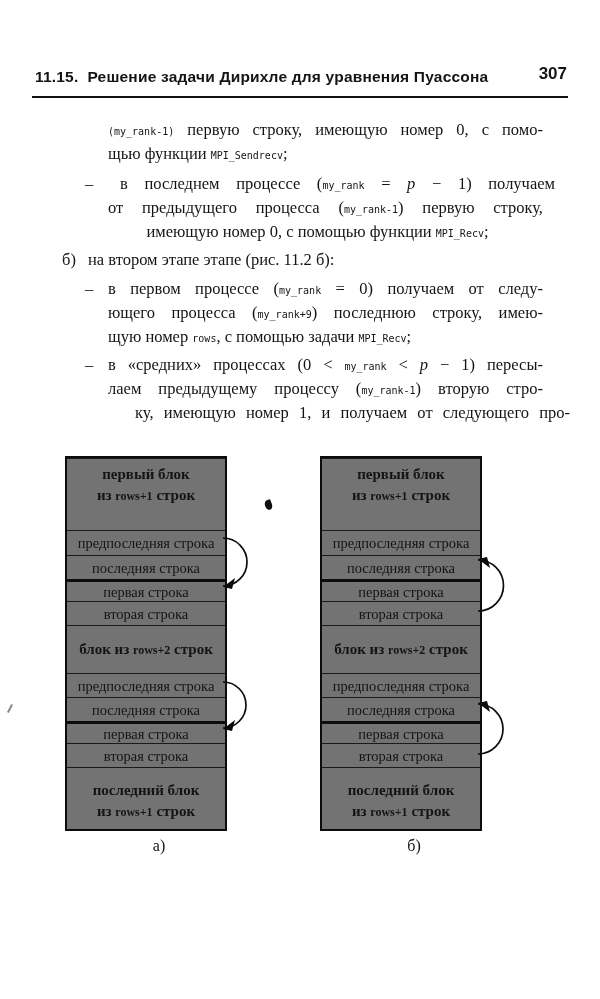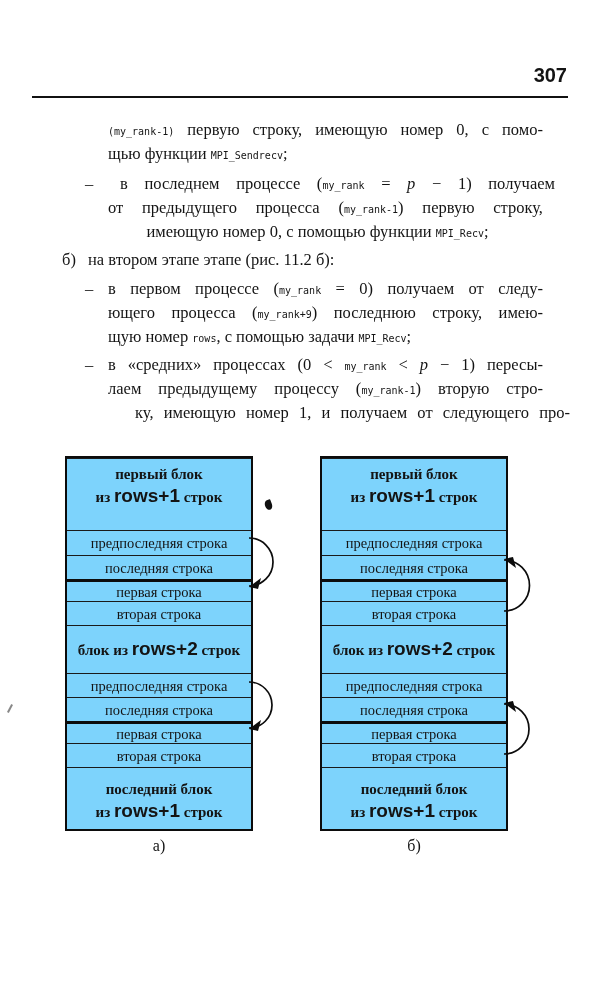--- a/index.html
+++ b/index.html
@@ -5,33 +5,33 @@
   html,body{margin:0;padding:0;background:#ffffff;}
   .page{position:relative;width:600px;height:999px;background:#ffffff;overflow:hidden;
         color:#141414;font-family:"Liberation Serif","DejaVu Serif",serif;}
   
   .hdr-title{position:absolute;left:35px;top:68px;width:460px;
              font-family:"Liberation Sans","DejaVu Sans",sans-serif;
              font-weight:bold;font-size:15.5px;letter-spacing:.2px;}
   .hdr-sec{margin-right:9px;}
   .hdr-page{position:absolute;right:33px;top:64px;
             font-family:"Liberation Sans","DejaVu Sans",sans-serif;
-            font-weight:bold;font-size:20px;}
+            font-weight:bold;font-size:17px;}
   .hdr-rule{position:absolute;left:32px;top:96px;width:536px;height:2px;background:#111;}
   
   .bline{position:absolute;height:25px;overflow:hidden;font-size:16.5px;line-height:24px;white-space:normal;}
   .bline.just{text-align:justify;text-align-last:justify;}
   .bullet{position:absolute;font-size:16.5px;line-height:24px;}
   .seg-rm{font-family:"Liberation Serif","DejaVu Serif",serif;}
   .seg-it{font-family:"Liberation Serif","DejaVu Serif",serif;font-style:italic;}
   .seg-tt{font-family:"DejaVu Sans Mono","Liberation Mono",monospace;font-size:10px;}
   .seg-bf{font-family:"Liberation Serif","DejaVu Serif",serif;font-weight:bold;}
-  .seg-bt{font-family:Liberation Sans, sans-serif;font-weight:bold;font-size:19px;}
+  .seg-bt{font-family:Liberation Serif, serif;font-weight:bold;font-size:12px;}
   
-  .diagram{position:absolute;top:456px;width:188px;border:2px solid #0c0c0c;background:#7dd3fc;box-sizing:border-box;}
+  .diagram{position:absolute;top:456px;width:162px;border:2px solid #0c0c0c;background:#737373;box-sizing:border-box;}
   .diagram .drow{position:relative;box-sizing:border-box;border-top:1px solid #1a1a1a;
                  display:flex;flex-direction:column;align-items:center;justify-content:center;
                  font-size:14.5px;line-height:20px;}
   .diagram .drow:first-child{border-top:none;}
   .diagram .drow.thick{border-top:3px solid #0c0c0c;}
   .diagram .drow.block{font-size:15px;}
   .diagram .dline{line-height:21px;text-align:center;}
   .diagram .v-top{justify-content:flex-start;padding-top:5px;}
   .diagram .v-middle{justify-content:center;}
   .diagram .v-bottom{justify-content:flex-end;padding-bottom:6px;}
@@ -46,20 +46,23 @@
   .speck-comma{position:absolute;left:265px;top:500px;width:7px;height:10px;background:#101010;
                border-radius:60% 60% 60% 10%;transform:rotate(160deg);}
   .speck-tick{position:absolute;left:9px;top:704px;width:2px;height:9px;background:#555;
               transform:rotate(28deg);opacity:.7;}
 </style>
 </head>
 <body>
 
 <div class="page">
 
+  <div class="hdr-title">
+    <span class="hdr-sec">11.15.</span><span>Решение задачи Дирихле для уравнения Пуассона</span>
+  </div>
   <div class="hdr-page">307</div>
   <div class="hdr-rule"></div>
 
   <div id="body-text">
       <div class="bline just" style="left: 108px; top: 118px; width: 435px;"><span class="seg-tt">(my_rank-1)</span><span class="seg-rm"> первую строку, имеющую номер 0, с помо-</span></div>
       <div class="bline" style="left: 108px; top: 142px; width: 435px;"><span class="seg-rm">щью функции </span><span class="seg-tt">MPI_Sendrecv</span><span class="seg-rm">;</span></div>
       <span class="bullet seg-rm" style="left: 85px; top: 172px;">–</span>
       <div class="bline just" style="left: 120px; top: 172px; width: 435px;"><span class="seg-rm">в последнем процессе (</span><span class="seg-tt">my_rank</span><span class="seg-rm"> = </span><span class="seg-it">p</span><span class="seg-rm"> − 1) получаем</span></div>
       <div class="bline just" style="left: 108px; top: 196px; width: 435px;"><span class="seg-rm">от предыдущего процесса (</span><span class="seg-tt">my_rank-1</span><span class="seg-rm">) первую строку,</span></div>
       <div class="bline" style="left: 100px; top: 220px; width: 435px; text-align: center;"><span class="seg-rm">имеющую номер 0, с помощью функции </span><span class="seg-tt">MPI_Recv</span><span class="seg-rm">;</span></div>

